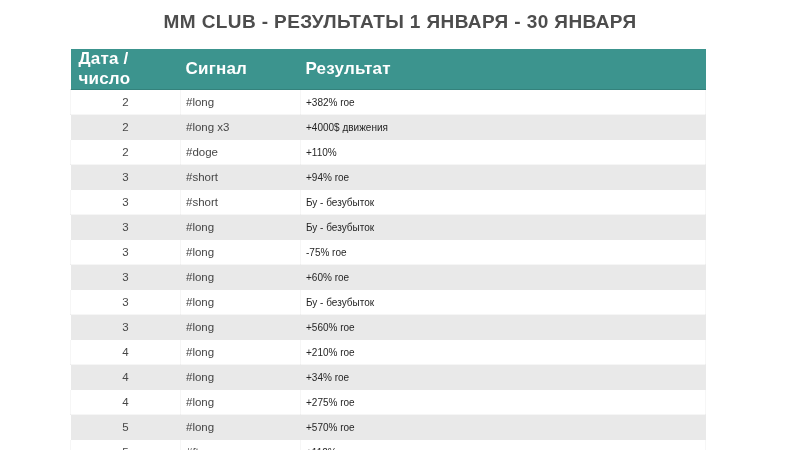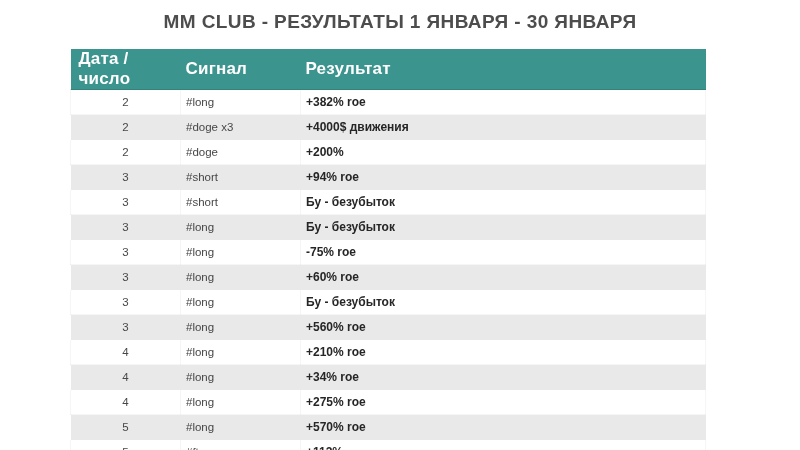--- a/index.html
+++ b/index.html
@@ -28,21 +28,21 @@
     padding:0 0 0 5px;letter-spacing:0.2px;
     border-bottom:1px solid rgba(0,0,0,0.12);
   }
   thead th.c-date{padding-left:8px;}
   tbody td{
     height:25px;font-size:11.5px;color:var(--body-text);
     padding:0 0 0 5px;background:#ffffff;
     border:1px solid rgba(0,0,0,0.035);
   }
   tbody td.c-date{text-align:center;padding:0;}
-  tbody td.c-result{font-weight:bold;color:var(--result-text);font-size:12px;}
+  tbody td.c-result{font-weight:normal;color:var(--result-text);font-size:10px;}
   tbody tr.stripe td{background:var(--stripe-bg);border-color:transparent;}
 </style>
 </head>
 <body>
 
 <div class="page">
   <div class="page-title">MM CLUB - РЕЗУЛЬТАТЫ 1 ЯНВАРЯ - 30 ЯНВАРЯ</div>
 
   <div class="table-wrap">
     <table>
@@ -59,27 +59,27 @@
         </tr>
       </thead>
       <tbody>
           <tr>
     <td class="c-date">2</td>
     <td class="c-signal">#long</td>
     <td class="c-result">+382% roe</td>
   </tr>
           <tr class="stripe">
     <td class="c-date">2</td>
-    <td class="c-signal">#doge x3</td>
+    <td class="c-signal">#long x3</td>
     <td class="c-result">+4000$ движения</td>
   </tr>
           <tr>
     <td class="c-date">2</td>
     <td class="c-signal">#doge</td>
-    <td class="c-result">+200%</td>
+    <td class="c-result">+110%</td>
   </tr>
           <tr class="stripe">
     <td class="c-date">3</td>
     <td class="c-signal">#short</td>
     <td class="c-result">+94% roe</td>
   </tr>
           <tr>
     <td class="c-date">3</td>
     <td class="c-signal">#short</td>
     <td class="c-result">Бу - безубыток</td>

